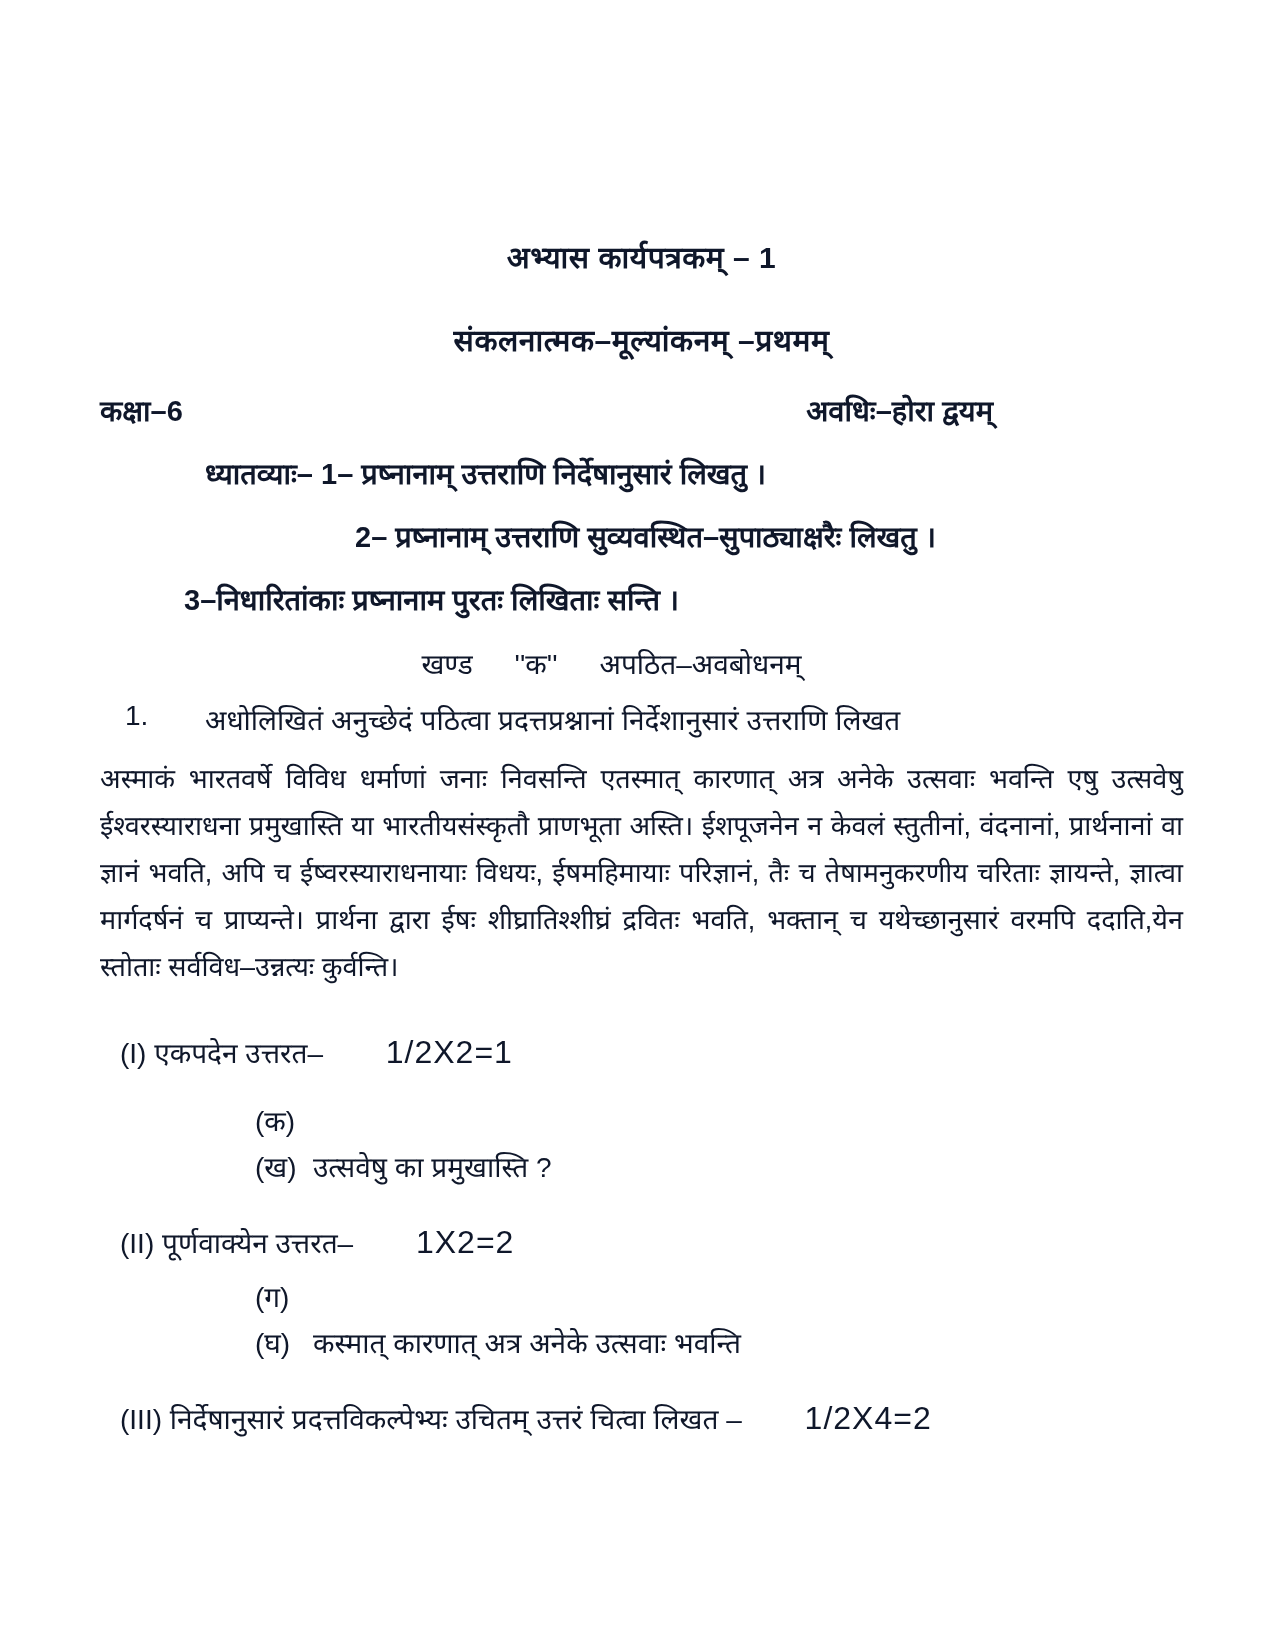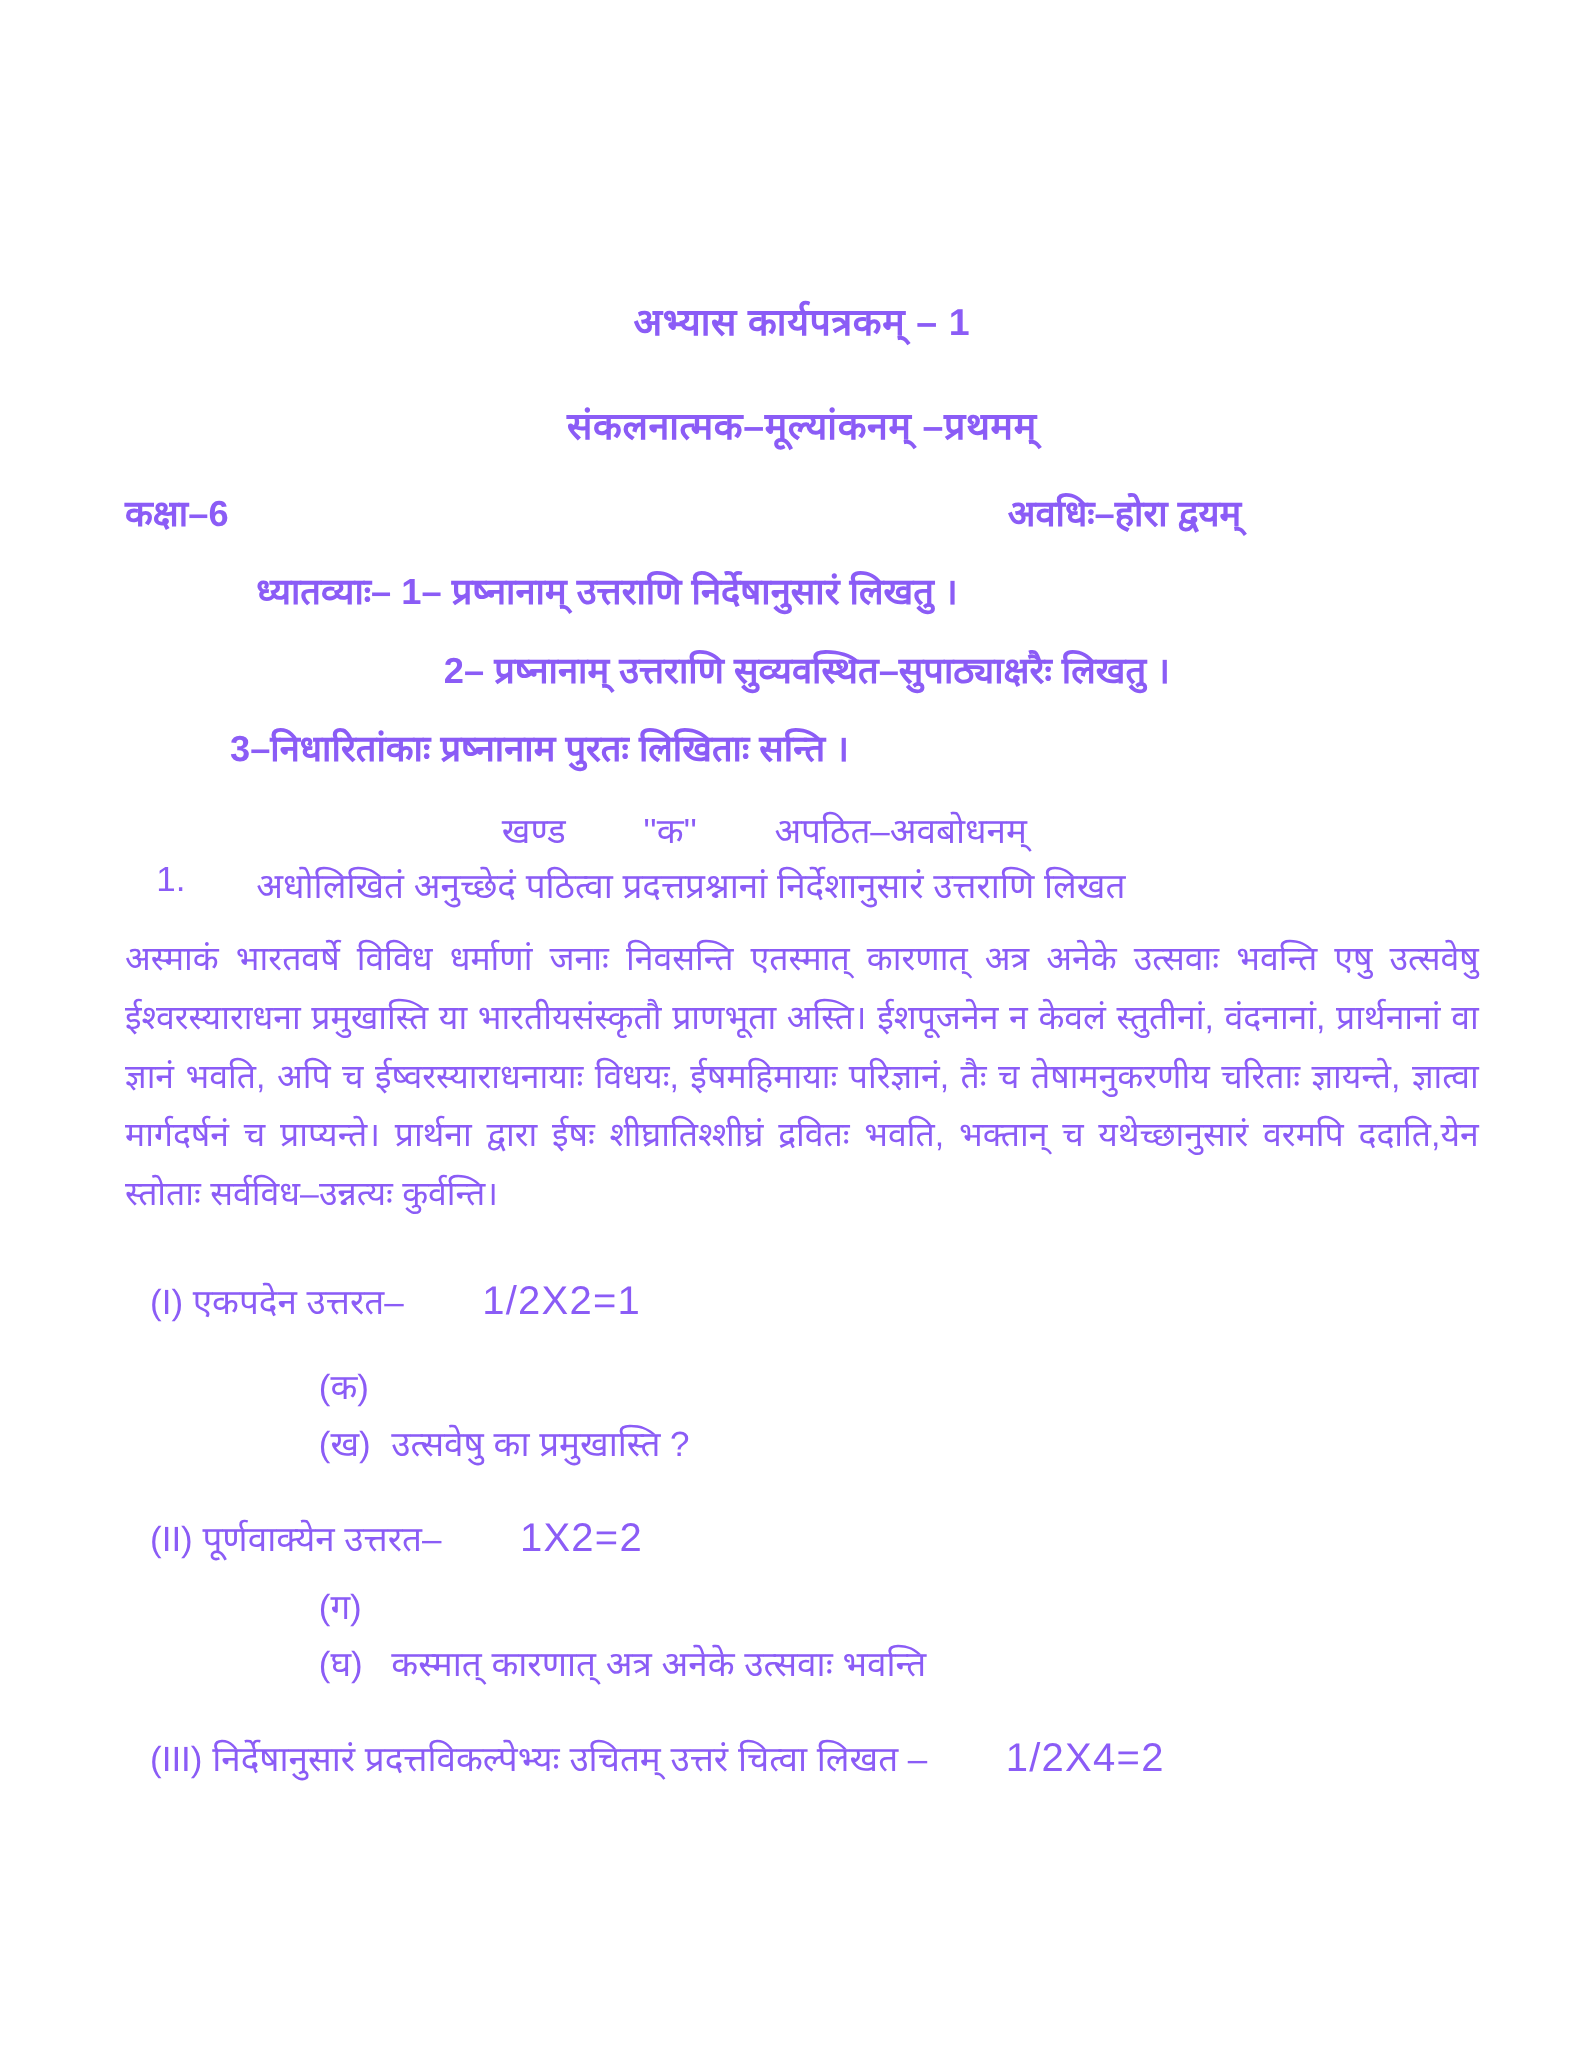--- a/index.html
+++ b/index.html
@@ -1,43 +1,43 @@
 <!DOCTYPE html>
 <html><head>
 <meta charset="utf-8">
 <style>
   html, body { margin:0; padding:0; background:#e8e8e8; }
   .page {
     position:relative;
     width:1275px; height:1651px;
     margin:0 auto;
     background:#ffffff;
-    color:#8b5cf6;
+    color:#0f172a;
     font-family:"Liberation Sans","DejaVu Sans",sans-serif;
     box-sizing:border-box;
     padding:236px 92px 0 100px;
     overflow:hidden;
   }
   .center { text-align:center; }
   .title1 { font-size:30px; font-weight:bold; margin-bottom:42px; letter-spacing:0.5px; }
   .title2 { font-size:30px; font-weight:bold; margin-bottom:30px; letter-spacing:0.5px; }
   .meta-row {
     display:flex; justify-content:space-between;
     font-size:29px; font-weight:bold;
     padding-right:190px;
     margin-bottom:26px;
   }
   .instr { font-size:29px; font-weight:bold; margin-bottom:24px; line-height:1.35; }
   .instr-1 { margin-left:105px; }
   .instr-2 { margin-left:255px; }
   .instr-3 { margin-left:84px; }
   .section-head {
-    display:flex; justify-content:center; gap:62px;
+    display:flex; justify-content:center; gap:42px;
     font-size:28px; font-weight:normal;
-    margin-bottom:6px; margin-right:60px;align-items:center;
+    margin-bottom:18px; margin-right:60px;align-items:center;
   }
   .q1-row { display:flex; font-size:28px; margin-bottom:18px; }
   .q1-num { width:80px; margin-left:25px; flex:0 0 auto; }
   .passage {
     font-size:27px; line-height:47px;
     text-align:justify;
     margin-bottom:42px;
   }
   .subq { font-size:28px; margin-left:20px; margin-bottom:16px; }
   .subq .marks { font-size:32px; margin-left:55px; letter-spacing:1px; }

